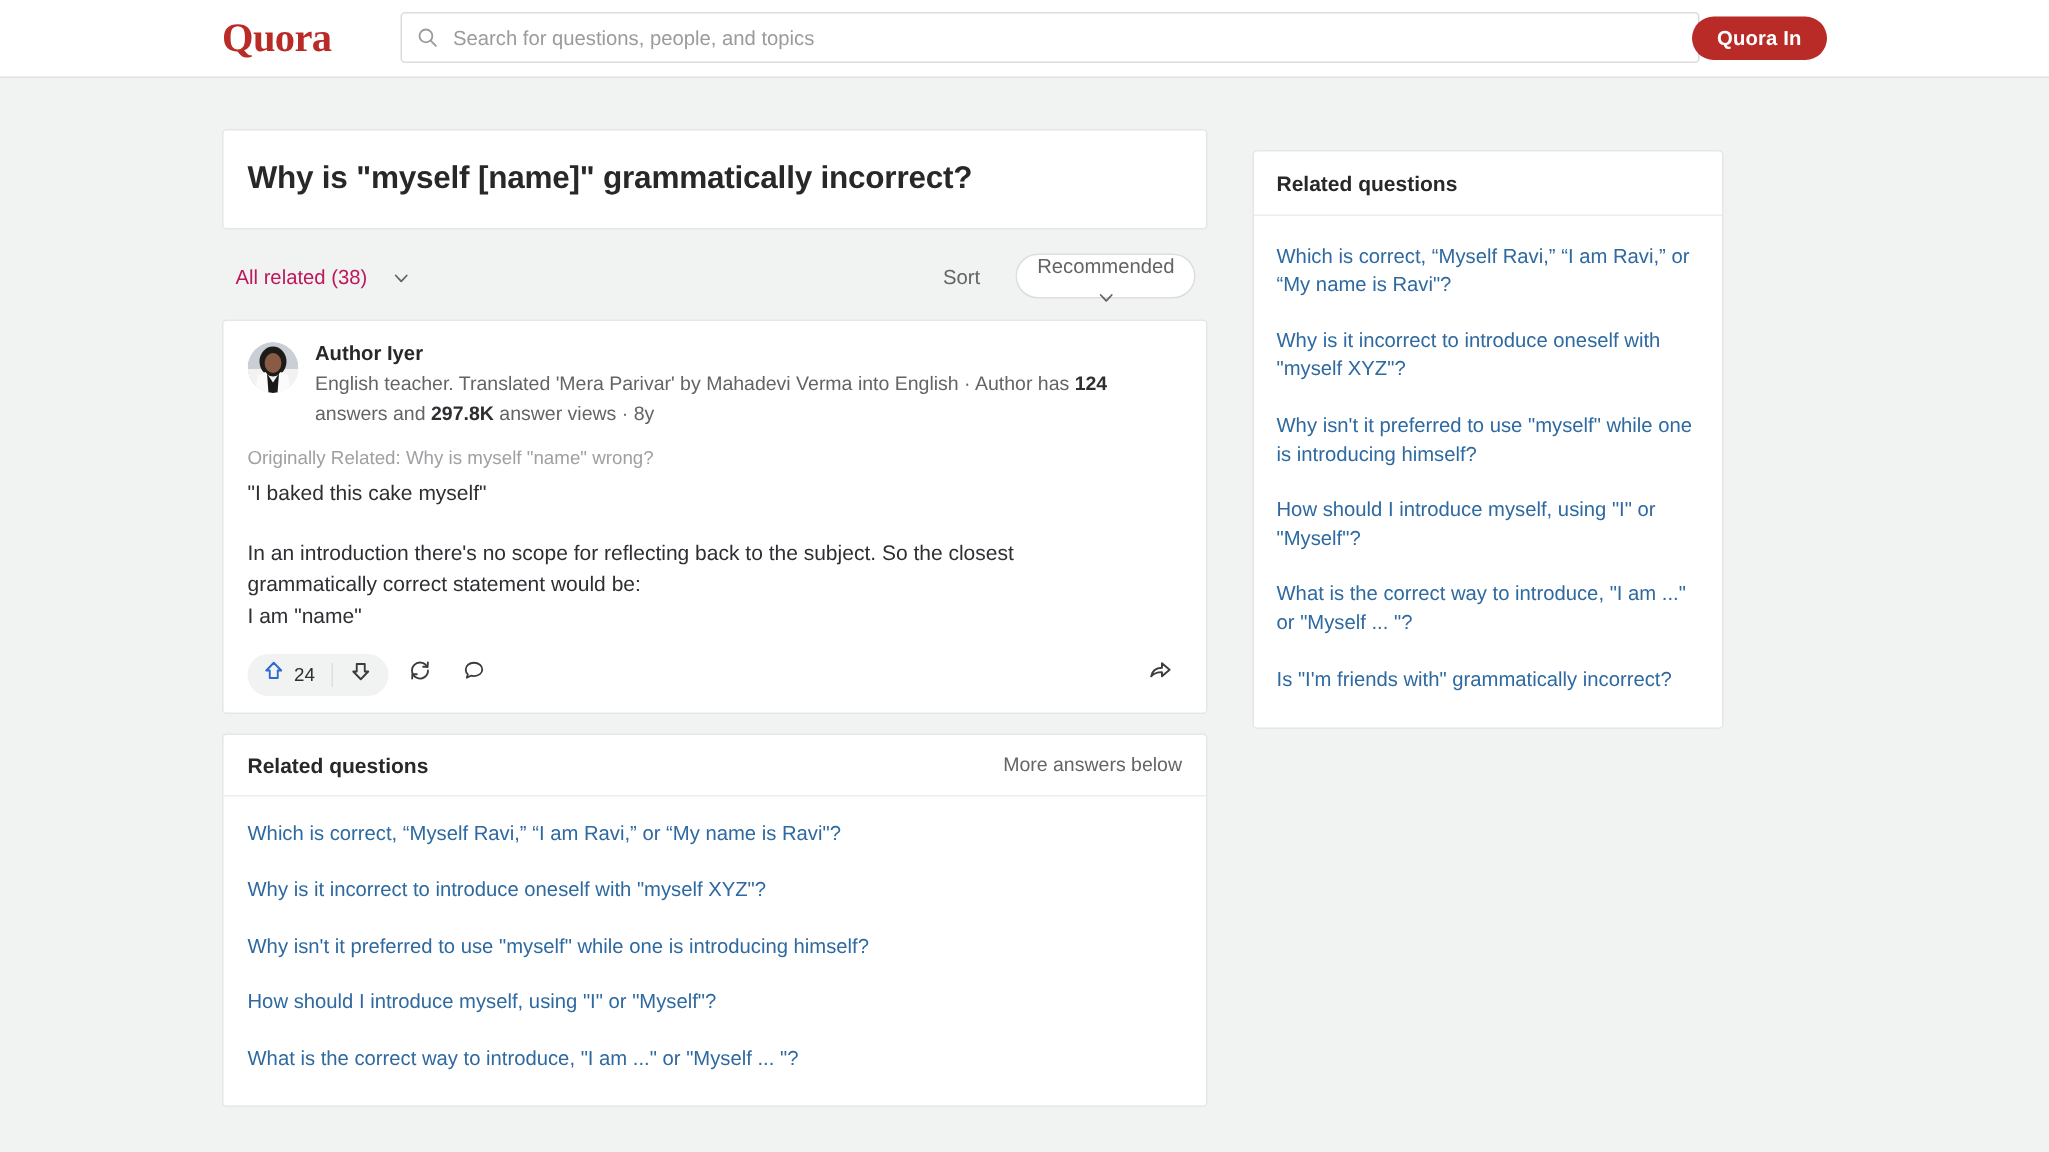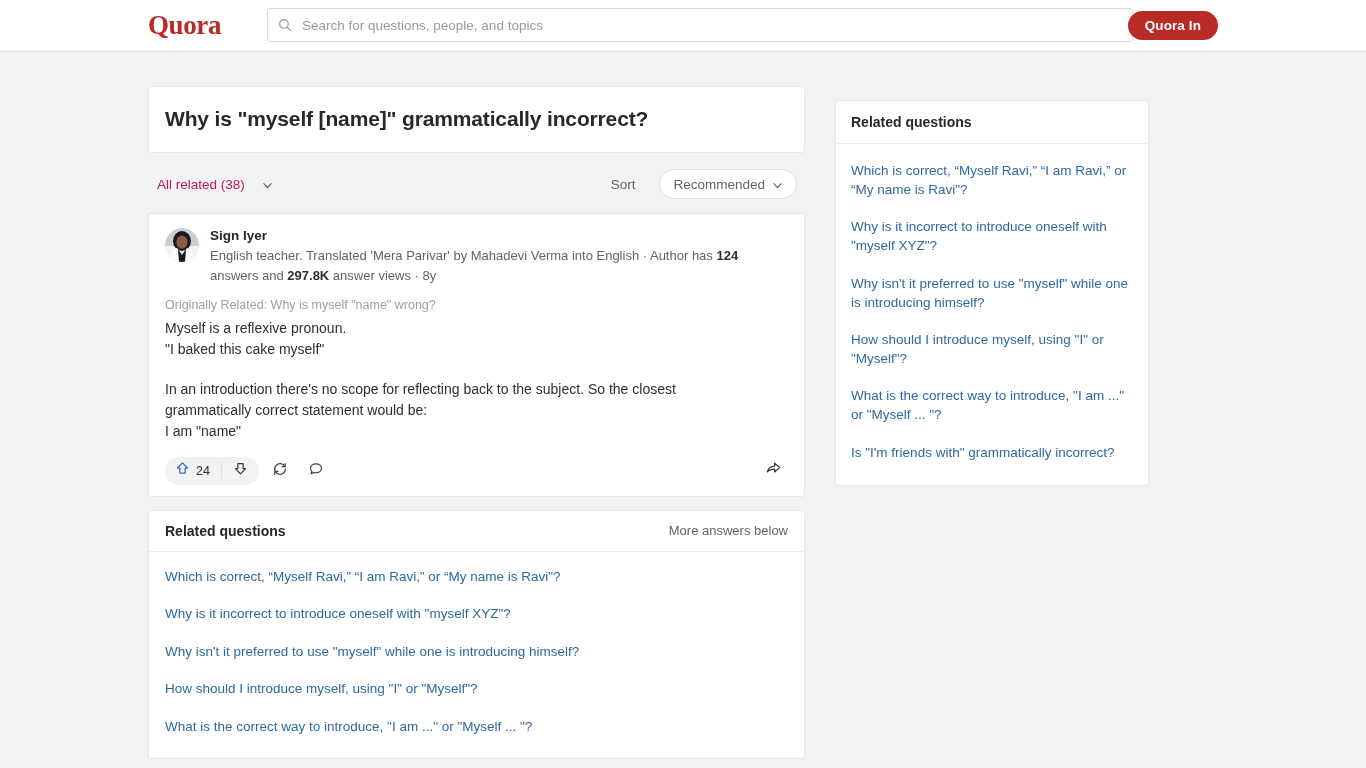--- a/index.html
+++ b/index.html
@@ -135,20 +135,21 @@
     align-items: center;
     gap: 7px;
     border: 1px solid #dcdee0;
     border-radius: 16px;
     height: 30px;
     padding: 0 13px;
     font-size: 13.5px;
     color: #636466;
     background: #fff;
     cursor: pointer;
+    flex-direction: column;
   }
   .chev { width: 11px; height: 11px; flex: 0 0 11px; }
 
   
   .answer-card { padding: 13px 16px 10px 16px; }
   .author-row { display: flex; gap: 11px; }
   .avatar {
     width: 34px; height: 34px;
     border-radius: 50%;
     flex: 0 0 34px;
@@ -327,31 +328,30 @@
               <rect width="34" height="34" fill="#c9cfd4"></rect>
               <rect x="0" y="18" width="34" height="16" fill="#f2f2f2"></rect>
               <ellipse cx="17" cy="13" rx="9" ry="10" fill="#1d1b1a"></ellipse>
               <ellipse cx="17" cy="14" rx="5.6" ry="6.6" fill="#8a5b44"></ellipse>
               <path d="M7 22 L12 20 L17 26 L22 20 L27 22 L29 34 L5 34 Z" fill="#fbfbfb"></path>
               <path d="M13 21 L17 27 L21 21 L20 34 L14 34 Z" fill="#191919"></path>
             </g>
           </svg>
         </div>
         <div class="author-meta">
-          <div class="author-name">Sign Iyer</div>
+          <div class="author-name">Author Iyer</div>
           <div class="author-credential">
             <span>English teacher. Translated 'Mera Parivar' by Mahadevi Verma into English · Author has </span><b>124</b><span> answers and </span><b>297.8K</b><span> answer views · 8y</span>
           </div>
         </div>
       </div>
 
       <div class="orig-answered">Originally Related: Why is myself "name" wrong?</div>
 
       <div class="answer-body">
-        <p>Myself is a reflexive pronoun.</p>
         <p>"I baked this cake myself"</p>
         <div class="gap"></div>
         <p>In an introduction there's no scope for reflecting back to the subject. So the closest</p>
         <p>grammatically correct statement would be:</p>
         <p>I am "name"</p>
       </div>
 
       <div class="action-bar">
         <div class="vote-pill">
           <div class="vote-up">

